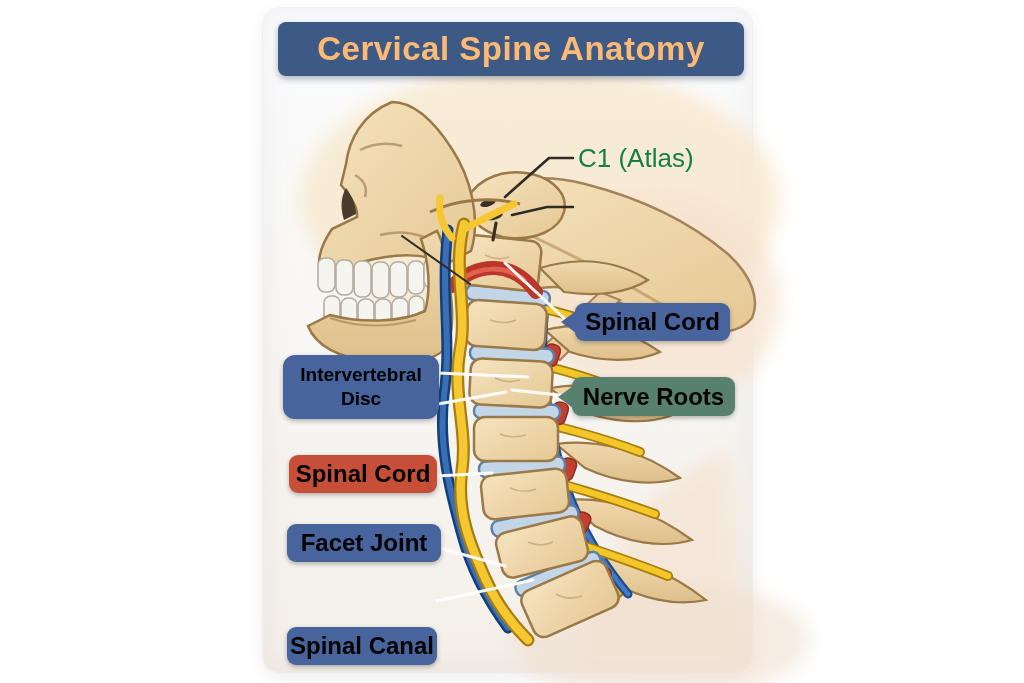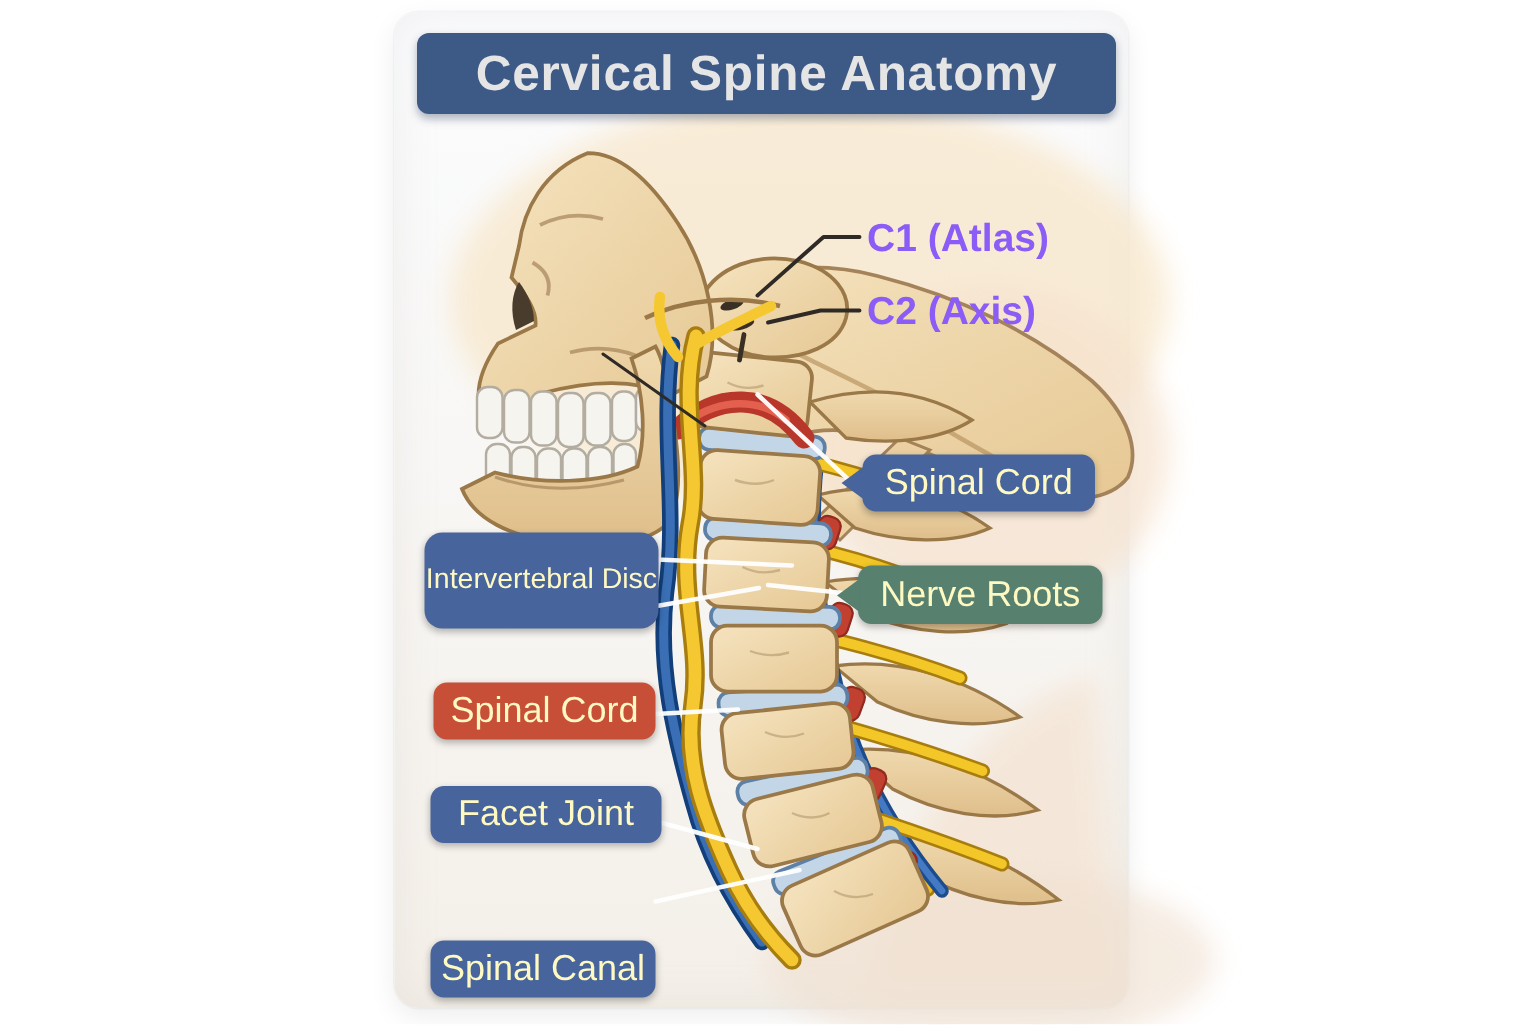--- a/index.html
+++ b/index.html
@@ -6,24 +6,24 @@
   .page{position:relative;width:1024px;height:683px;background:#ffffff;overflow:hidden;
         font-family:"Liberation Sans", sans-serif;}
   .card{position:absolute;left:263px;top:8px;width:489px;height:664px;border-radius:16px;
         background:linear-gradient(180deg,#fbfcfe 0%,#f8f7f5 45%,#f4efe8 100%);
         box-shadow:0 0 0 1px rgba(0,0,0,0.03), 0 6px 18px rgba(0,0,0,0.07),
                    inset 0 0 30px rgba(190,185,175,0.18);}
   .art{position:absolute;left:0;top:0;width:1024px;height:683px;}
   .title-bar{position:absolute;left:278px;top:22px;width:466px;height:54px;border-radius:8px;
         background:#3d5a86;display:flex;align-items:center;justify-content:center;
         box-shadow:0 3px 6px rgba(30,45,80,0.35);}
-  .title-bar span{color:#e5e5e5;font-size:33px;font-weight:bold;letter-spacing:0.5px;}
-  .anno{position:absolute;color:#8b5cf6;font-size:26px;font-weight:700;white-space:nowrap;}
+  .title-bar span{color:#fdba74;font-size:33px;font-weight:bold;letter-spacing:0.5px;}
+  .anno{position:absolute;color:#15803d;font-size:26px;font-weight:400;white-space:nowrap;}
   .badge{position:absolute;display:flex;align-items:center;justify-content:center;
-        color:#fef9c3;font-weight:normal;font-size:24px;border-radius:9px;
+        color:#000000;font-weight:bold;font-size:24px;border-radius:9px;
         box-shadow:0 2px 5px rgba(0,0,0,0.28);text-align:center;white-space:nowrap;}
   .blue{background:#47649c;}
   .green{background:#57806f;}
   .red{background:#c84f37;}
   .tip-left::before{content:"";position:absolute;left:-14px;top:50%;transform:translateY(-50%);
         border-top:11px solid transparent;border-bottom:11px solid transparent;}
   .blue.tip-left::before{border-right:15px solid #47649c;}
   .green.tip-left::before{border-right:15px solid #57806f;}
   .badge-disc{width:156px;height:64px;font-size:19px;line-height:24px;border-radius:12px;white-space:normal;}
 </style>
@@ -192,21 +192,20 @@
       <path d="M428,545 L505,566"></path>
       <path d="M437,601 L533,580"></path>
     </g>
   </svg>
 
   <div class="title-bar">
     <span>Cervical Spine Anatomy</span>
   </div>
 
   <div class="anno" style="left:578px;top:143px;">C1 (Atlas)</div>
-  <div class="anno" style="left:578px;top:192px;">C2 (Axis)</div>
 
   <div class="badge blue tip-left" style="left:575px;top:303px;width:155px;height:38px;">Spinal Cord</div>
   <div class="badge blue badge-disc" style="left:283px;top:355px;">Intervertebral Disc</div>
   <div class="badge green tip-left" style="left:572px;top:377px;width:163px;height:39px;">Nerve Roots</div>
   <div class="badge red" style="left:289px;top:455px;width:148px;height:38px;">Spinal Cord</div>
   <div class="badge blue" style="left:287px;top:524px;width:154px;height:38px;">Facet Joint</div>
   <div class="badge blue" style="left:287px;top:583px;width:150px;height:38px;margin-top:44px;">Spinal Canal</div>
 </div>
 
 </body></html>

